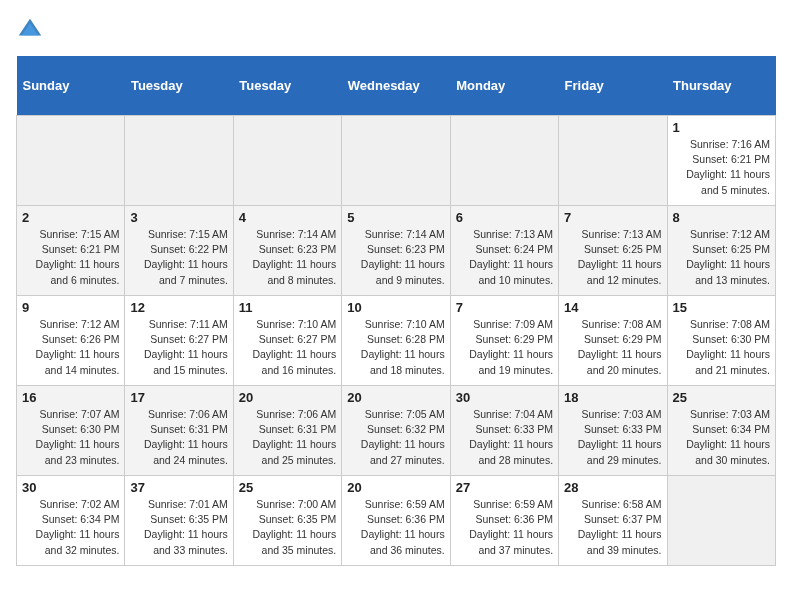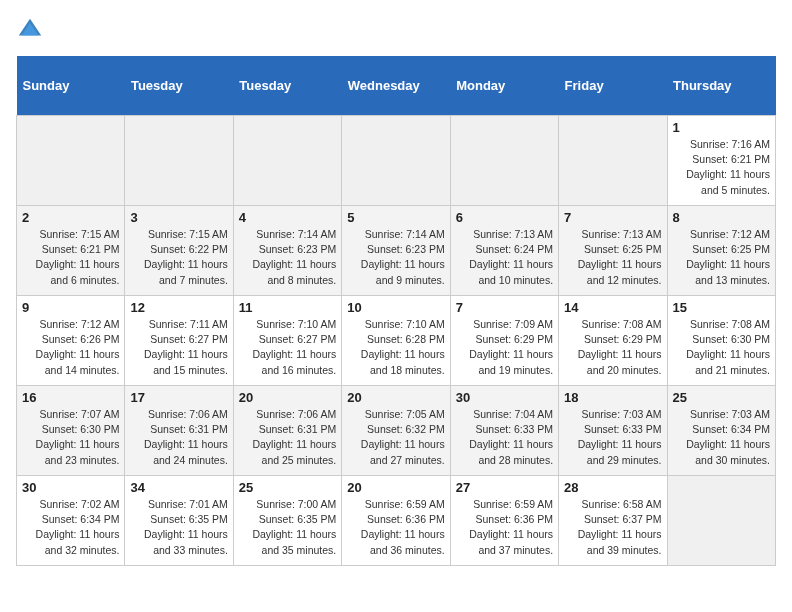--- a/index.html
+++ b/index.html
@@ -222,21 +222,21 @@
           <span class="day-num">25</span>
           <div class="day-info">Sunrise: 7:03 AM<br>Sunset: 6:34 PM<br>Daylight: 11 hours<br>and 30 minutes.</div>
         </td>
       </tr>
       <tr>
         <td>
           <span class="day-num">30</span>
           <div class="day-info">Sunrise: 7:02 AM<br>Sunset: 6:34 PM<br>Daylight: 11 hours<br>and 32 minutes.</div>
         </td>
         <td>
-          <span class="day-num">34</span>
+          <span class="day-num">37</span>
           <div class="day-info">Sunrise: 7:01 AM<br>Sunset: 6:35 PM<br>Daylight: 11 hours<br>and 33 minutes.</div>
         </td>
         <td>
           <span class="day-num">25</span>
           <div class="day-info">Sunrise: 7:00 AM<br>Sunset: 6:35 PM<br>Daylight: 11 hours<br>and 35 minutes.</div>
         </td>
         <td>
           <span class="day-num">20</span>
           <div class="day-info">Sunrise: 6:59 AM<br>Sunset: 6:36 PM<br>Daylight: 11 hours<br>and 36 minutes.</div>
         </td>

